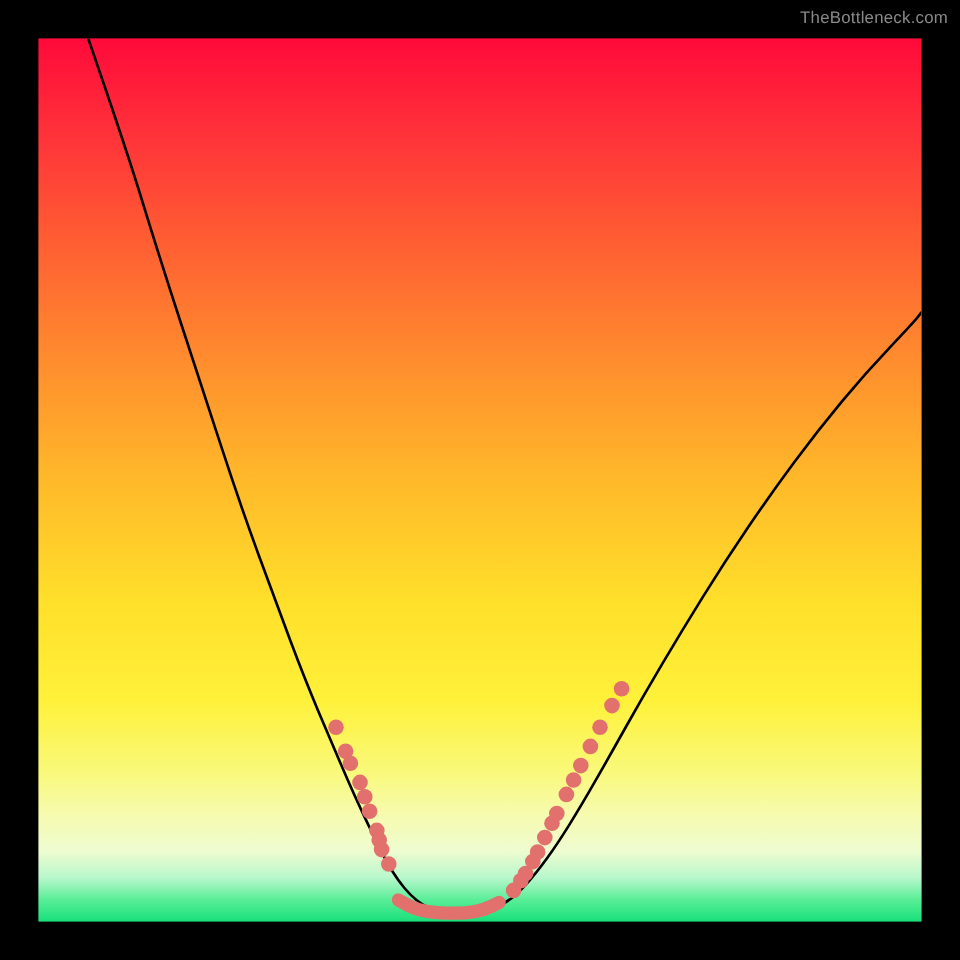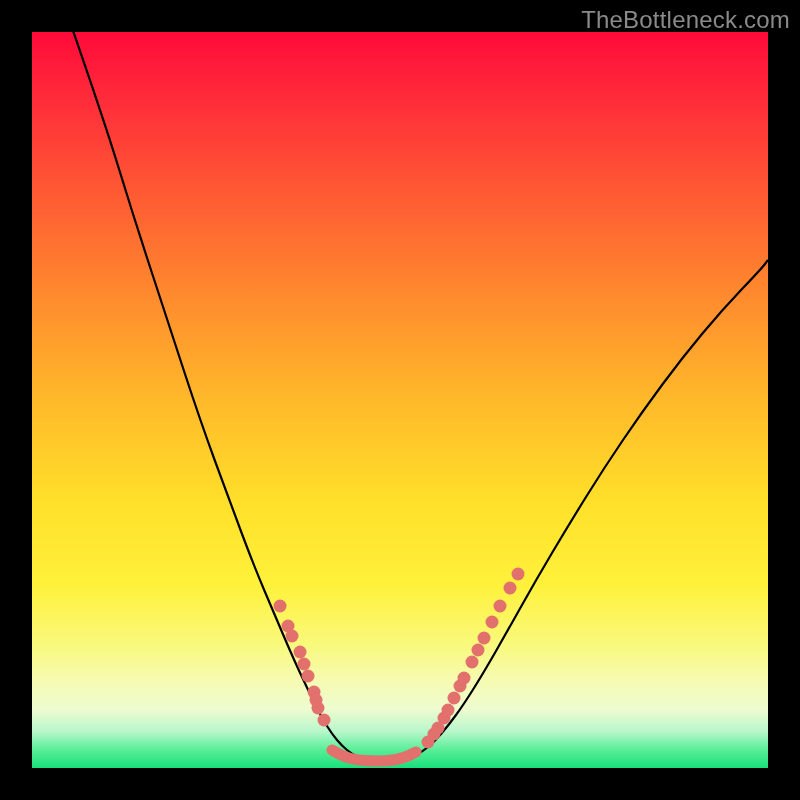--- a/index.html
+++ b/index.html
@@ -42,21 +42,21 @@
       #5aee98 97.5%,
       #18e07a 100%
     );
     overflow: hidden;
   }
   .watermark {
     position: absolute;
     top: 6px;
     right: 10px;
     color: #8a8a8a;
-    font-size: 24px;
+    font-size: 14px;
     font-weight: 500;
     letter-spacing: 0.2px;
     user-select: none;
   }
   svg.curve {
     position: absolute;
     left: 0;
     top: 0;
     width: 736px;
     height: 736px;

